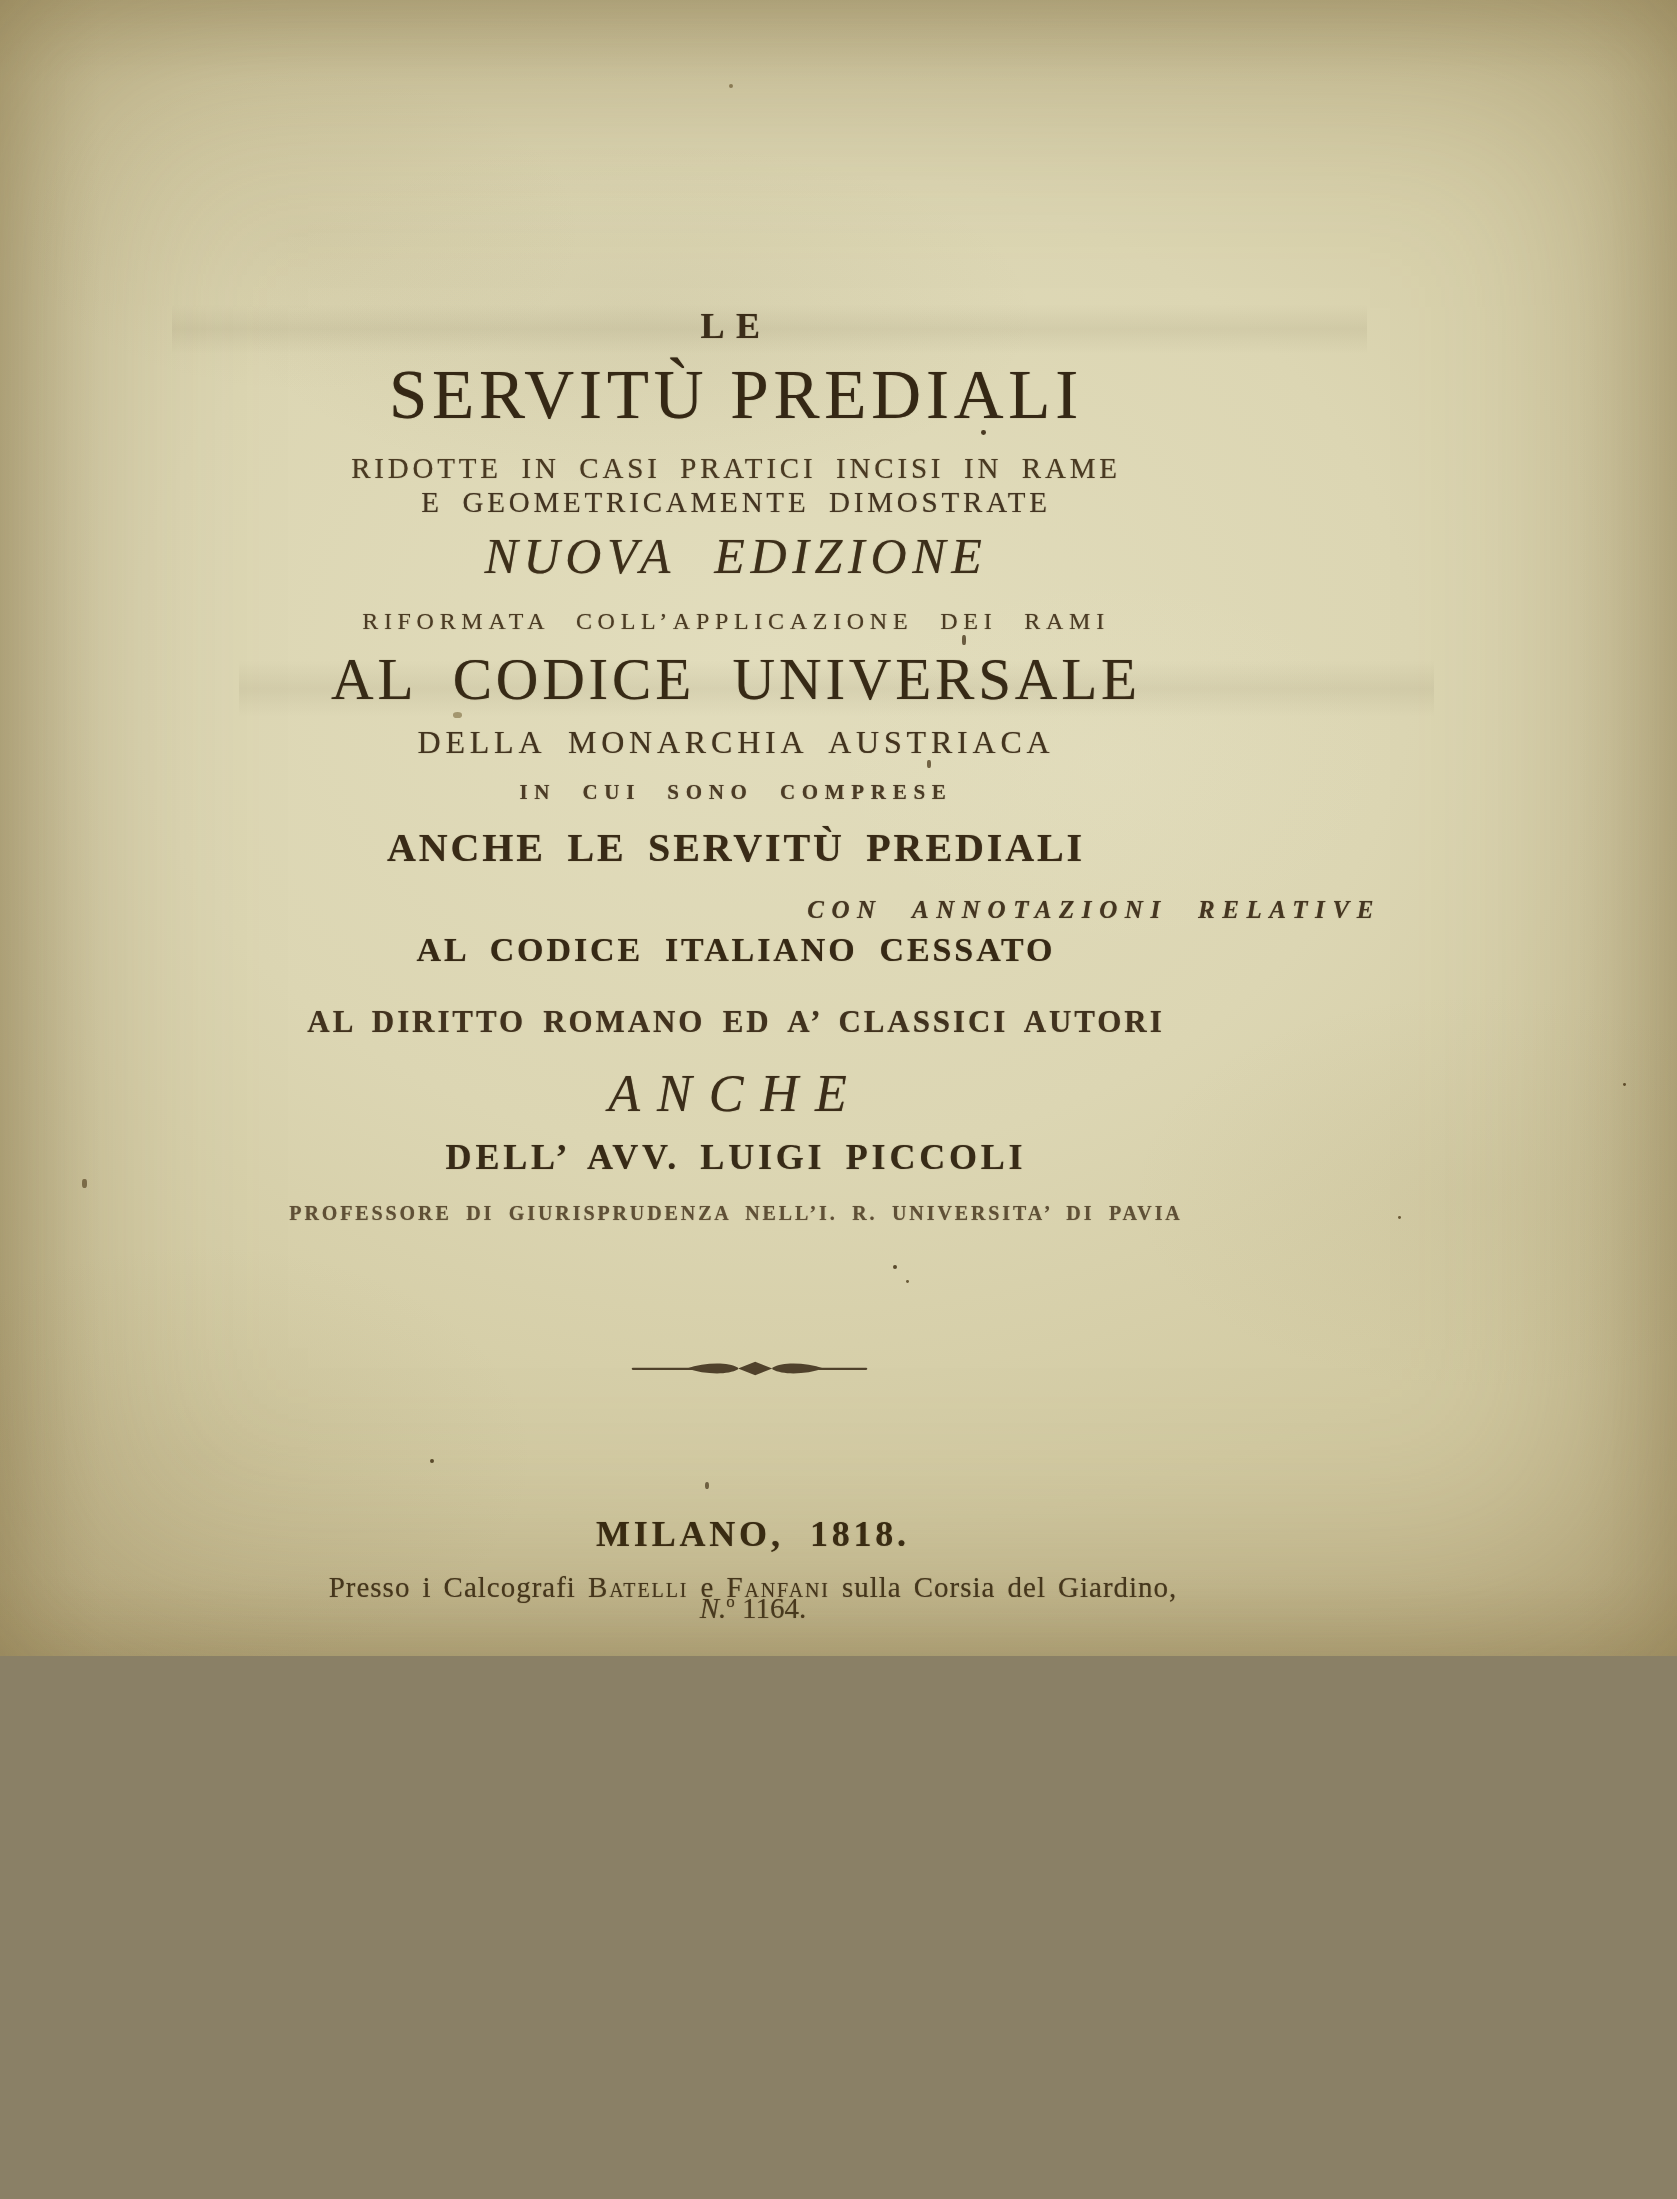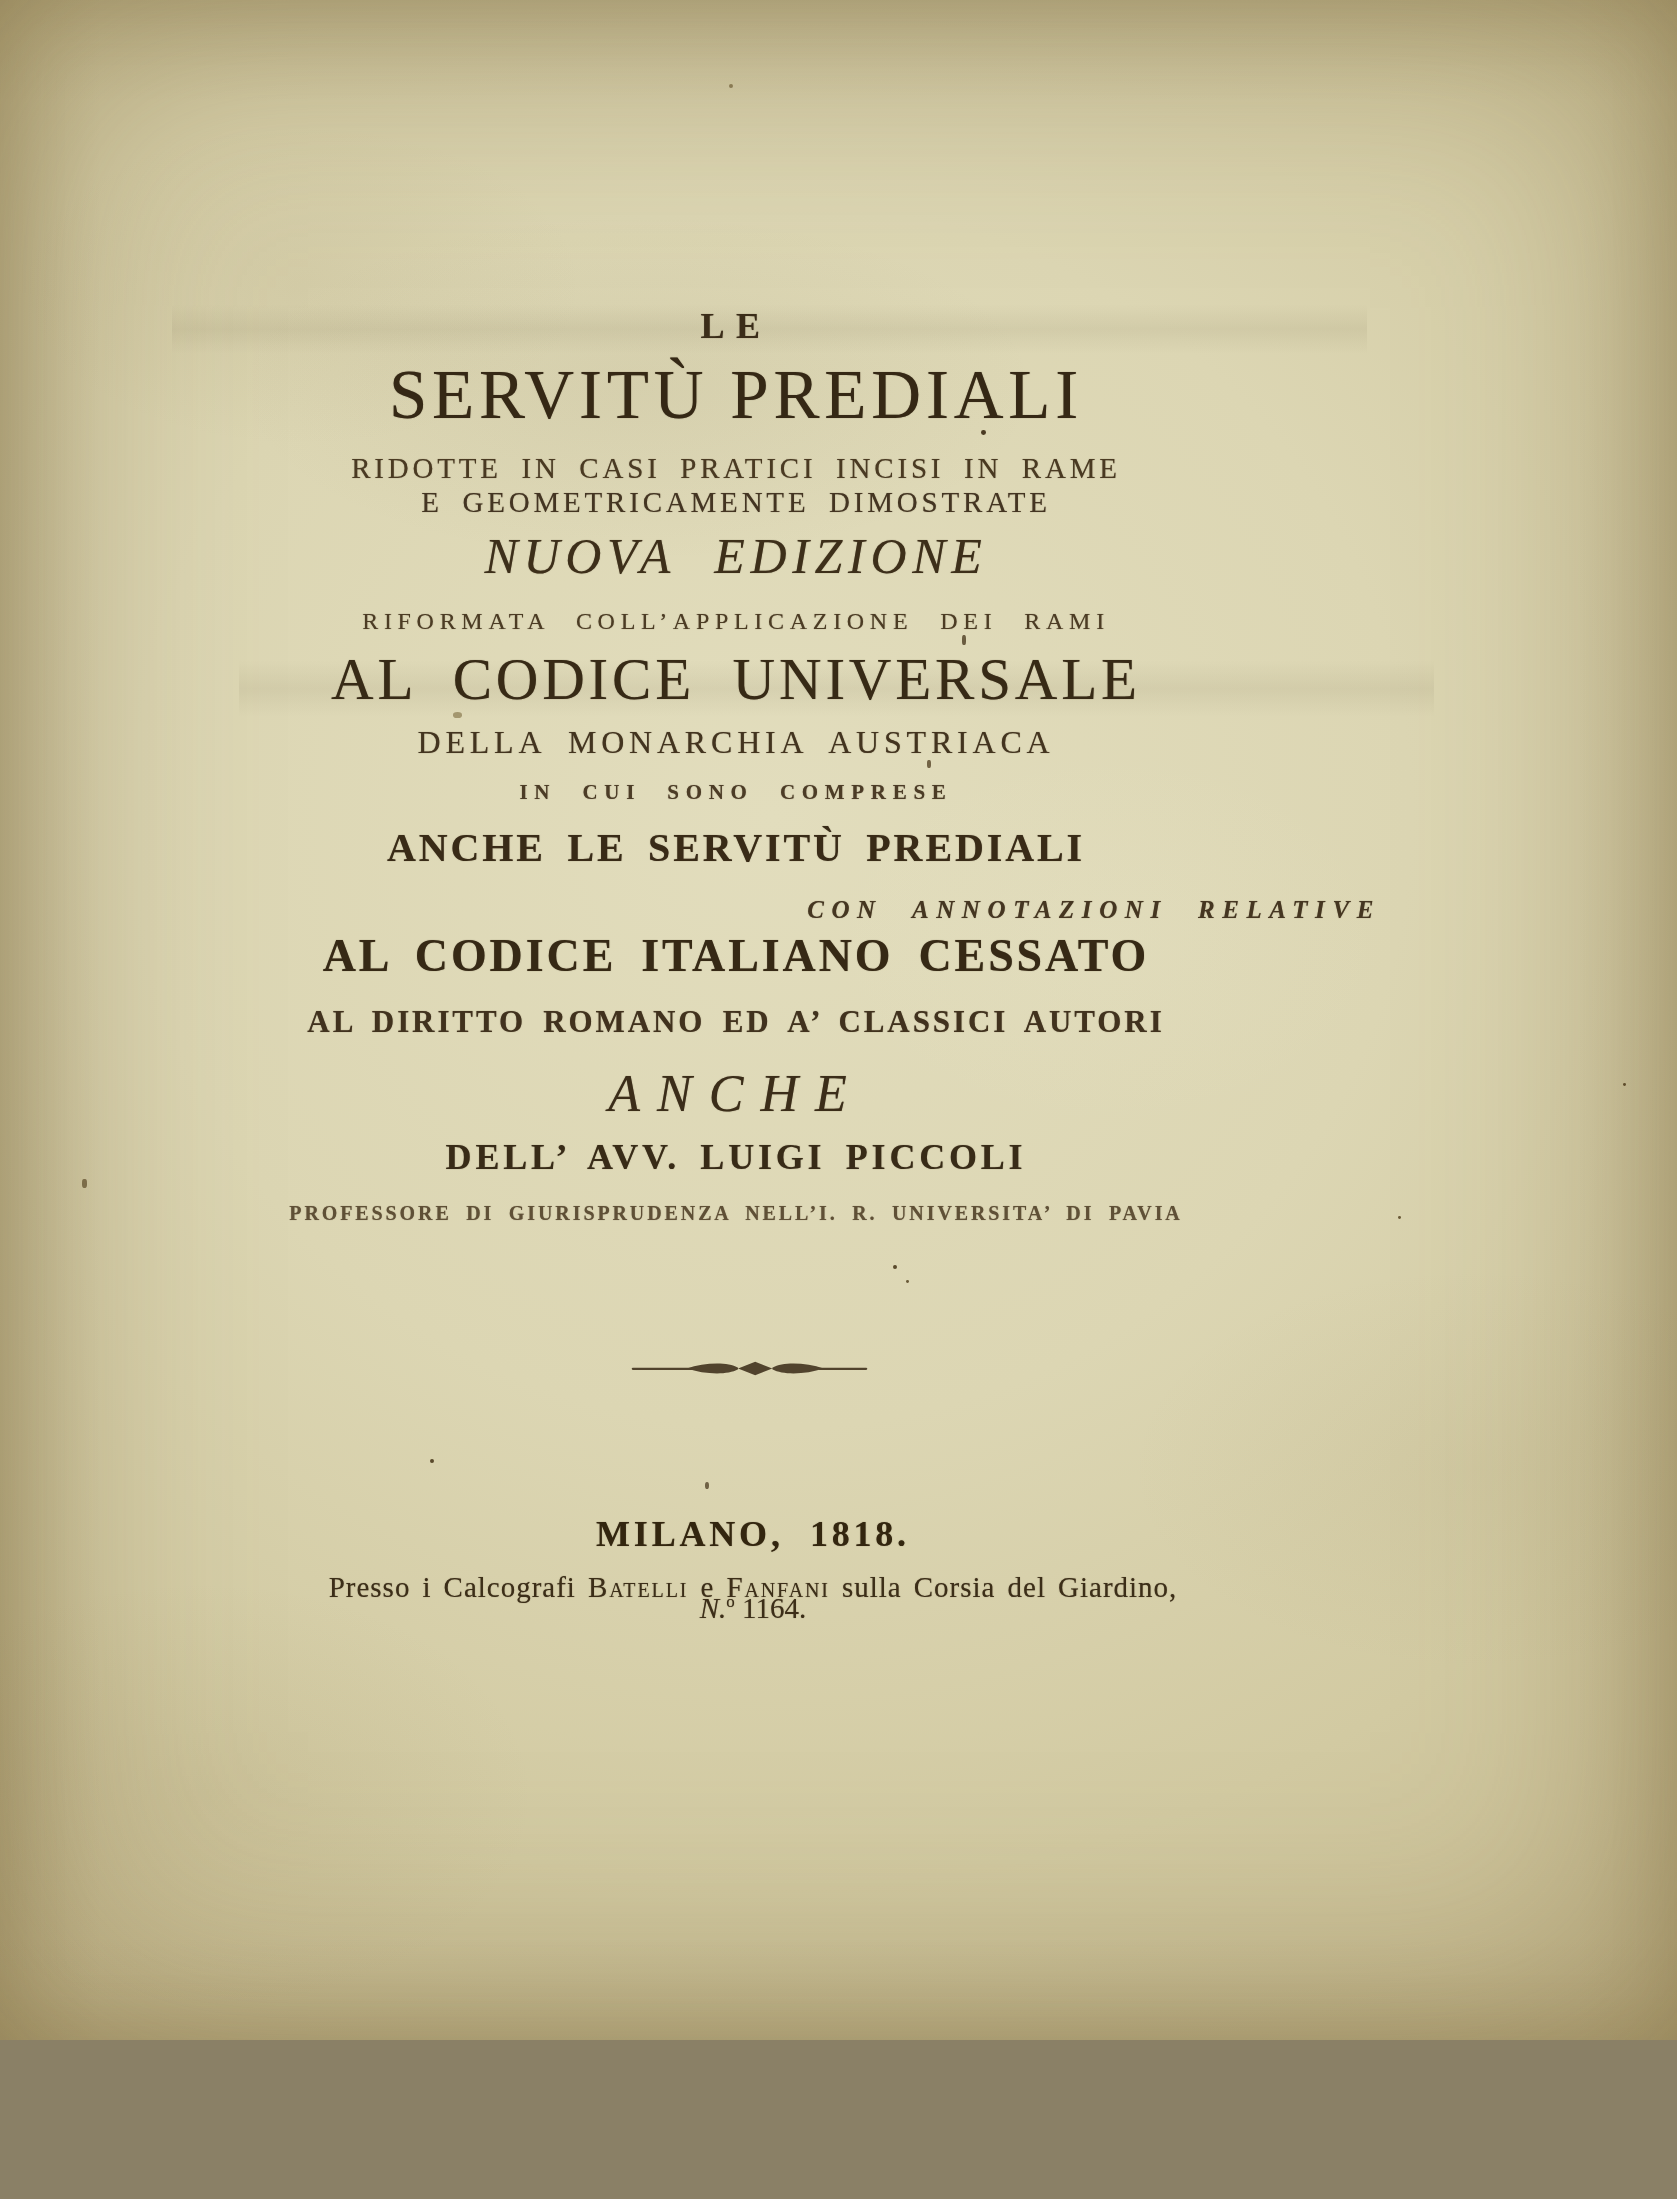--- a/index.html
+++ b/index.html
@@ -1,18 +1,18 @@
 <!DOCTYPE html>
 <html><head>
 <meta charset="utf-8">
 <style>
   html,body{margin:0;padding:0;background:#8a8066;}
   .photo{
     position:relative;
-    width:1678px;height:2040px;
+    width:1678px;height:1656px;
     overflow:hidden;
     background-color:#d5cda6;
     background-image:
       radial-gradient(95% 75% at 46% 40%, #e2ddbd 0%, #dcd6b3 40%, #d2caa2 70%, #c6ba90 100%);
     font-family:"Liberation Serif","DejaVu Serif",serif;
     color:#3b2d19;
   }
   .vignette{
     position:absolute;inset:0;pointer-events:none;
     box-shadow:inset 0 0 210px 57px rgba(120,100,55,0.38), inset 0 0 57px 9.6px rgba(110,92,50,0.18);
@@ -40,21 +40,21 @@
   .main-title   {top:361px;font-size:69px;letter-spacing:4.8px;color:#352815;}
   .sub1         {top:454px;font-size:29px;letter-spacing:3.8px;word-spacing:8.6px;color:#4a3a22;}
   .sub2         {top:488px;font-size:29px;letter-spacing:3.8px;word-spacing:8.6px;color:#443522;}
   .edizione     {top:531px;font-size:50px;font-style:italic;letter-spacing:5.7px;word-spacing:21px;color:#3d2f1a;}
   .riformata    {top:609px;font-size:24px;font-weight:normal;letter-spacing:5.7px;word-spacing:15.3px;color:#4c3c24;}
   .codice-univ  {top:650px;font-size:59px;letter-spacing:3.8px;word-spacing:19px;color:#372a16;}
   .monarchia    {top:726px;font-size:32px;letter-spacing:4.8px;word-spacing:10.5px;color:#43341f;}
   .comprese     {top:782px;font-size:21px;font-weight:bold;letter-spacing:6.7px;word-spacing:14.3px;color:#4c3c26;}
   .anche        {top:828px;font-size:40px;font-weight:bold;letter-spacing:2.9px;word-spacing:8.6px;color:#392b17;}
   .annotazioni  {top:897px;font-size:25px;font-style:italic;font-weight:bold;letter-spacing:7.6px;word-spacing:16.3px;color:#453621;text-align:right;}
-  .cessato      {top:933px;font-size:46px;font-weight:bold;letter-spacing:2.9px;word-spacing:10.5px;color:#362915;}
+  .cessato      {top:933px;font-size:34px;font-weight:bold;letter-spacing:2.9px;word-spacing:10.5px;color:#362915;}
   .diritto      {top:1006px;font-size:31px;font-weight:bold;letter-spacing:2.9px;word-spacing:6.7px;color:#41321e;}
   .opera        {top:1068px;font-size:52px;font-style:italic;letter-spacing:17px;color:#3b2d19;}
   .author       {top:1139px;font-size:36px;font-weight:bold;letter-spacing:3.8px;word-spacing:7.6px;color:#382b17;}
   .prof         {top:1203px;font-size:20px;font-weight:bold;letter-spacing:2.9px;word-spacing:6.7px;color:#55452c;opacity:.92;}
   .milano       {top:1510px;font-size:36px;font-weight:bold;letter-spacing:3.8px;word-spacing:13.4px;color:#33260f;margin-top:6px;}
   .presso       {top:1573px;font-size:29px;letter-spacing:1px;word-spacing:3.8px;color:#3c2e18;}
   .presso .sc   {font-variant:small-caps;letter-spacing:1.9px;}
   .numero       {top:1594px;font-size:29px;color:#3c2e18;}
   .numero .it   {font-style:italic;}
   .numero sup   {font-size:17px;vertical-align:super;line-height:0;}

